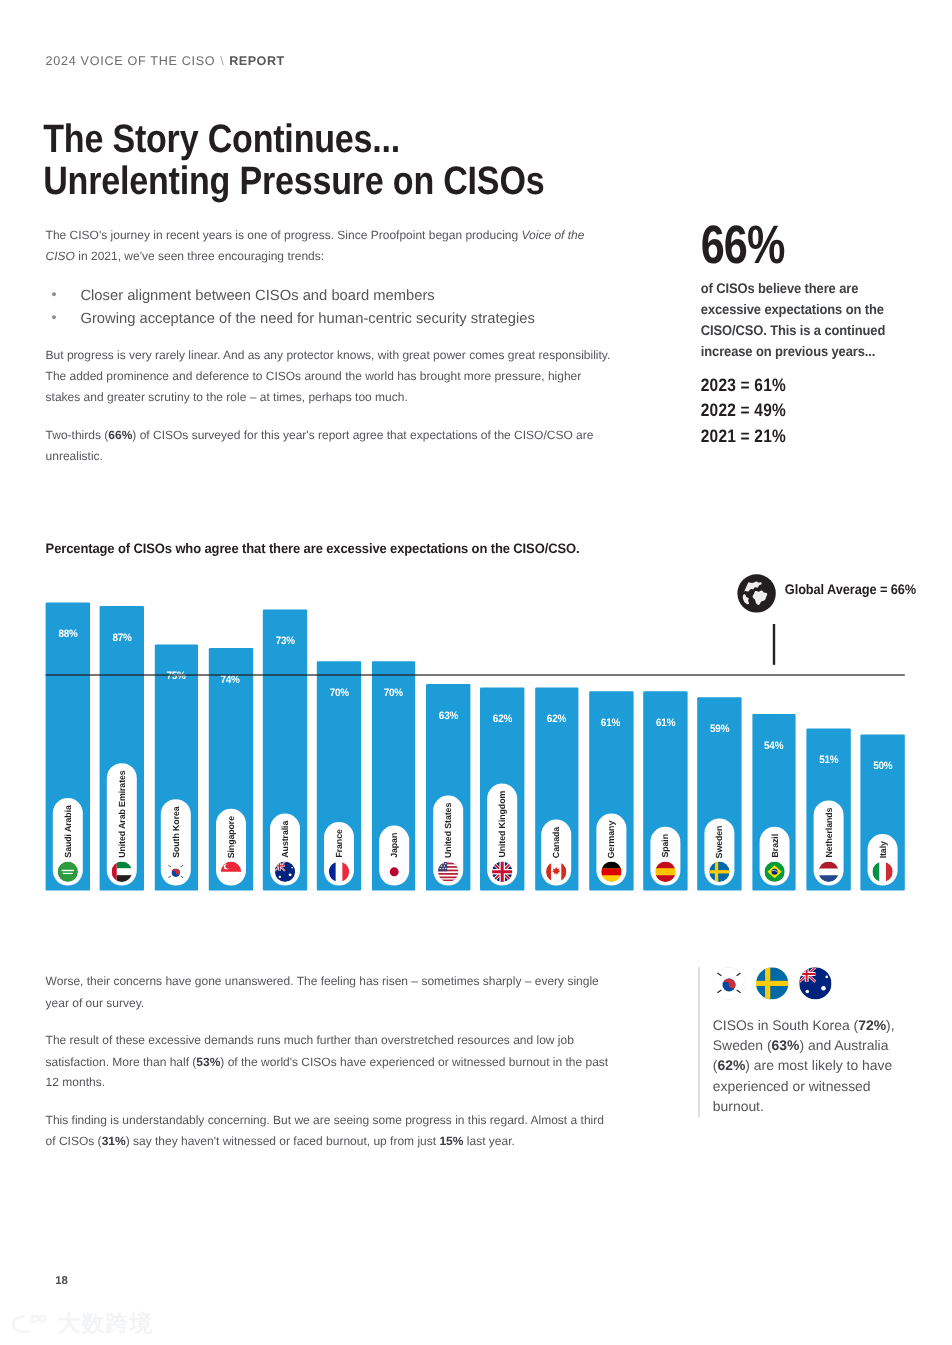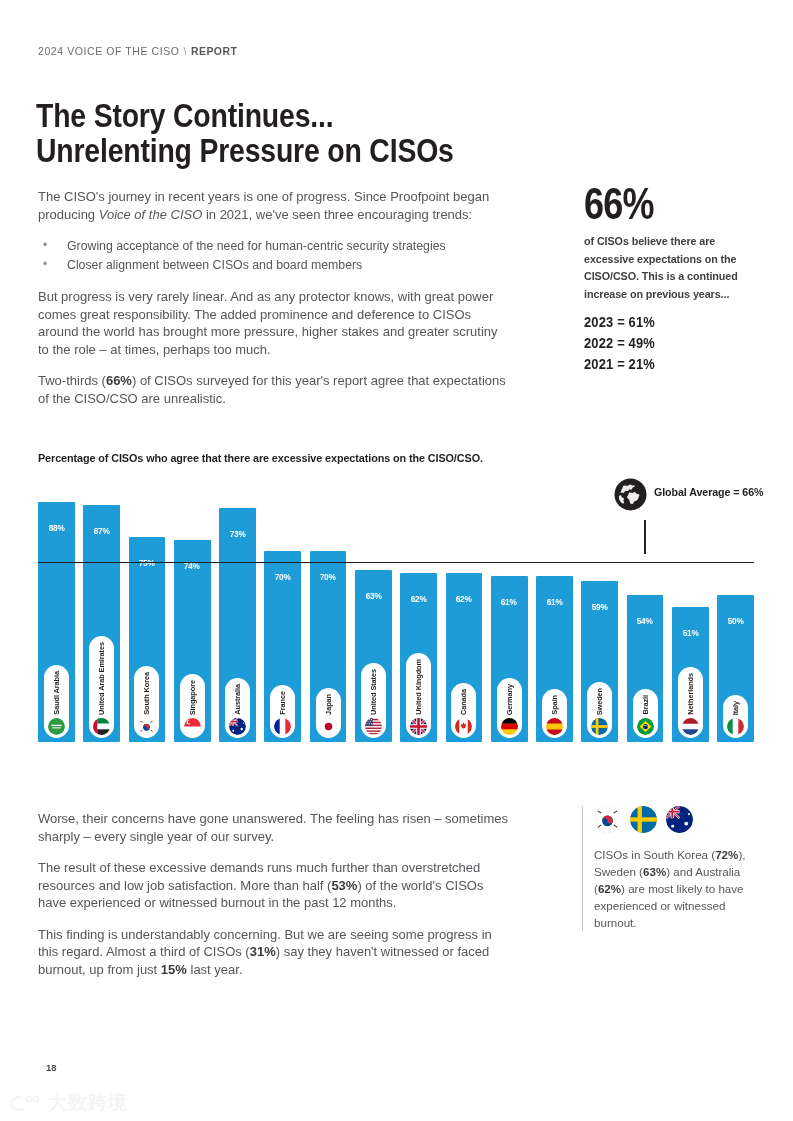--- a/index.html
+++ b/index.html
@@ -24,21 +24,21 @@
     position:absolute;left:36px;top:76px;width:520px;
     font-family:"Liberation Sans", sans-serif;
     font-weight:bold;font-size:33px;line-height:35px;
     color:#231f20;letter-spacing:-0.2px;
     transform:scaleX(.86);transform-origin:left top;
   }
   .title .l2{display:block;}
 
   
   .body-col{position:absolute;left:38px;width:472px;}
-  p.bt{margin:0 0 14px 0;font-size:13px;line-height:17.5px;color:#55565a;}
+  p.bt{margin:0 0 14px 0;font-size:10px;line-height:17.5px;color:#55565a;}
   p.bt b{color:#3c3d40;font-weight:bold;}
   p.bt i{font-style:italic;}
   ul.bullets{margin:0 0 14px 0;padding:0;list-style:none;}
   ul.bullets li{
     position:relative;padding-left:29px;font-size:12.3px;
     line-height:18.5px;color:#55565a;
   }
   ul.bullets li:before{
     content:"\2022";position:absolute;left:5px;top:-1px;
     color:#8b8c8f;font-size:12px;
@@ -152,22 +152,22 @@
 
   <h1 class="title">
     <span class="l1">The Story Continues...</span>
     <span class="l2">Unrelenting Pressure on CISOs</span>
   </h1>
 
   <div class="body-col" style="top:188px;">
     <p class="bt"><span>The CISO's journey in recent years is one of progress. Since Proofpoint began producing </span><i>Voice of the CISO</i><span> in 2021, we've seen three encouraging trends:</span></p>
 
     <ul class="bullets">
+      <li>Closer alignment between CISOs and board members</li>
       <li>Growing acceptance of the need for human-centric security strategies</li>
-      <li>Closer alignment between CISOs and board members</li>
     </ul>
 
     <p class="bt">But progress is very rarely linear. And as any protector knows, with great power comes great responsibility. The added prominence and deference to CISOs around the world has brought more pressure, higher stakes and greater scrutiny to the role – at times, perhaps too much.</p>
 
     <p class="bt"><span>Two-thirds (</span><b>66%</b><span>) of CISOs surveyed for this year's report agree that expectations of the CISO/CSO are unrealistic.</span></p>
   </div>
 
   <div class="stat">
     <div class="big">66%</div>
     <div class="lede">of CISOs believe there are excessive expectations on the CISO/CSO. This is a continued increase on previous years...</div>
@@ -405,21 +405,21 @@
             <span class="cname">Netherlands</span>
             <span class="flag">
               <svg viewBox="0 0 20 20">
                 <circle cx="10" cy="10" r="10" fill="#fff"></circle>
                 <path d="M10 0a10 10 0 00-9.4 6.7h18.8A10 10 0 0010 0z" fill="#ae1c28"></path>
                 <path d="M.6 13.3a10 10 0 0018.8 0z" fill="#21468b"></path>
               </svg>
             </span>
           </div>
         </div>
-        <div class="bar" style="height: 147px;">
+        <div class="bar" style="height: 130px;">
           <div class="val">50%</div>
           <div class="pill">
             <span class="cname">Italy</span>
             <span class="flag">
               <svg viewBox="0 0 20 20">
                 <circle cx="10" cy="10" r="10" fill="#fff"></circle>
                 <path d="M0 10a10 10 0 016.7-9.4v18.8A10 10 0 010 10z" fill="#009246"></path>
                 <path d="M20 10a10 10 0 01-6.7 9.4V.6A10 10 0 0120 10z" fill="#ce2b37"></path>
               </svg>
             </span>

